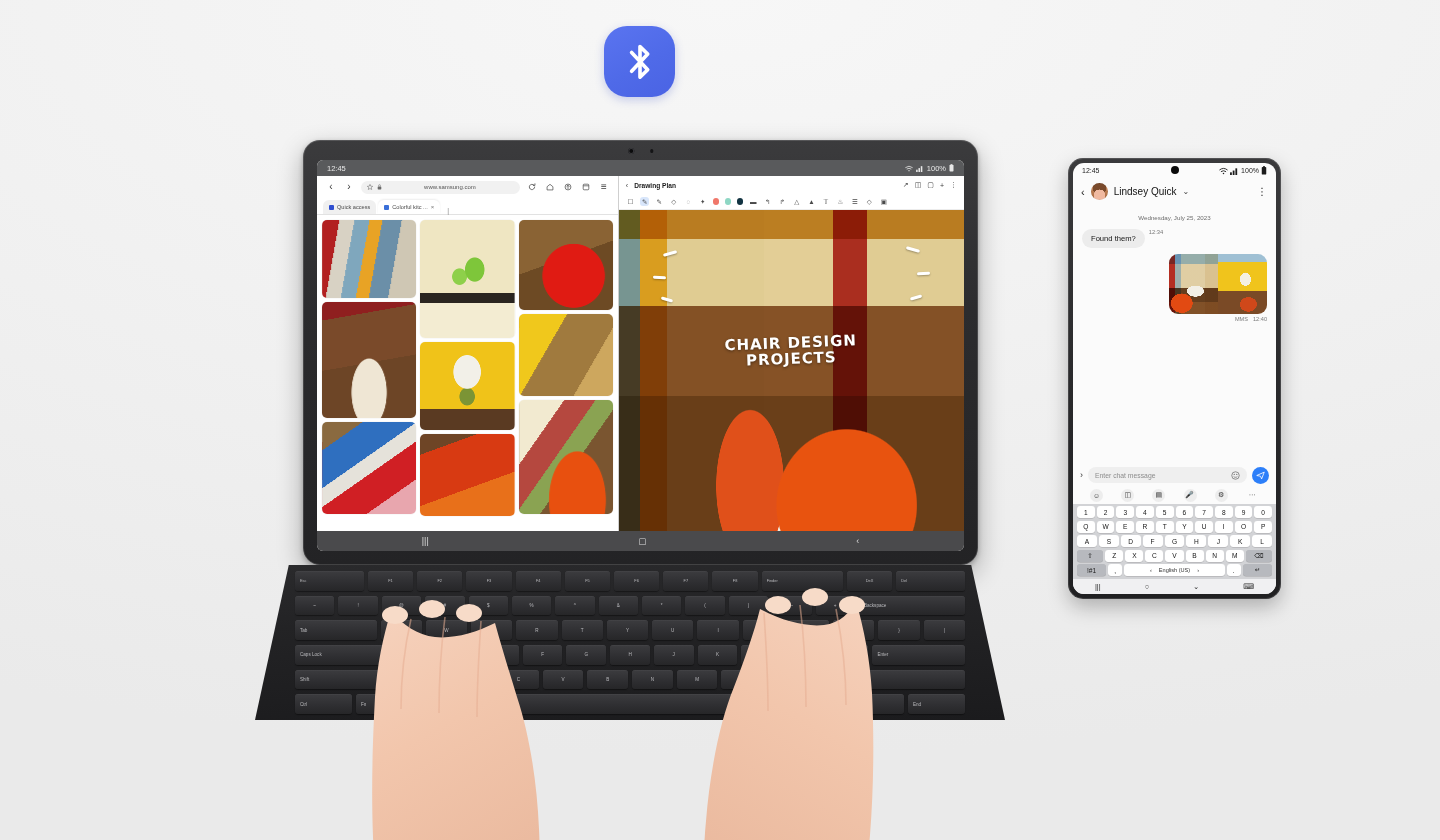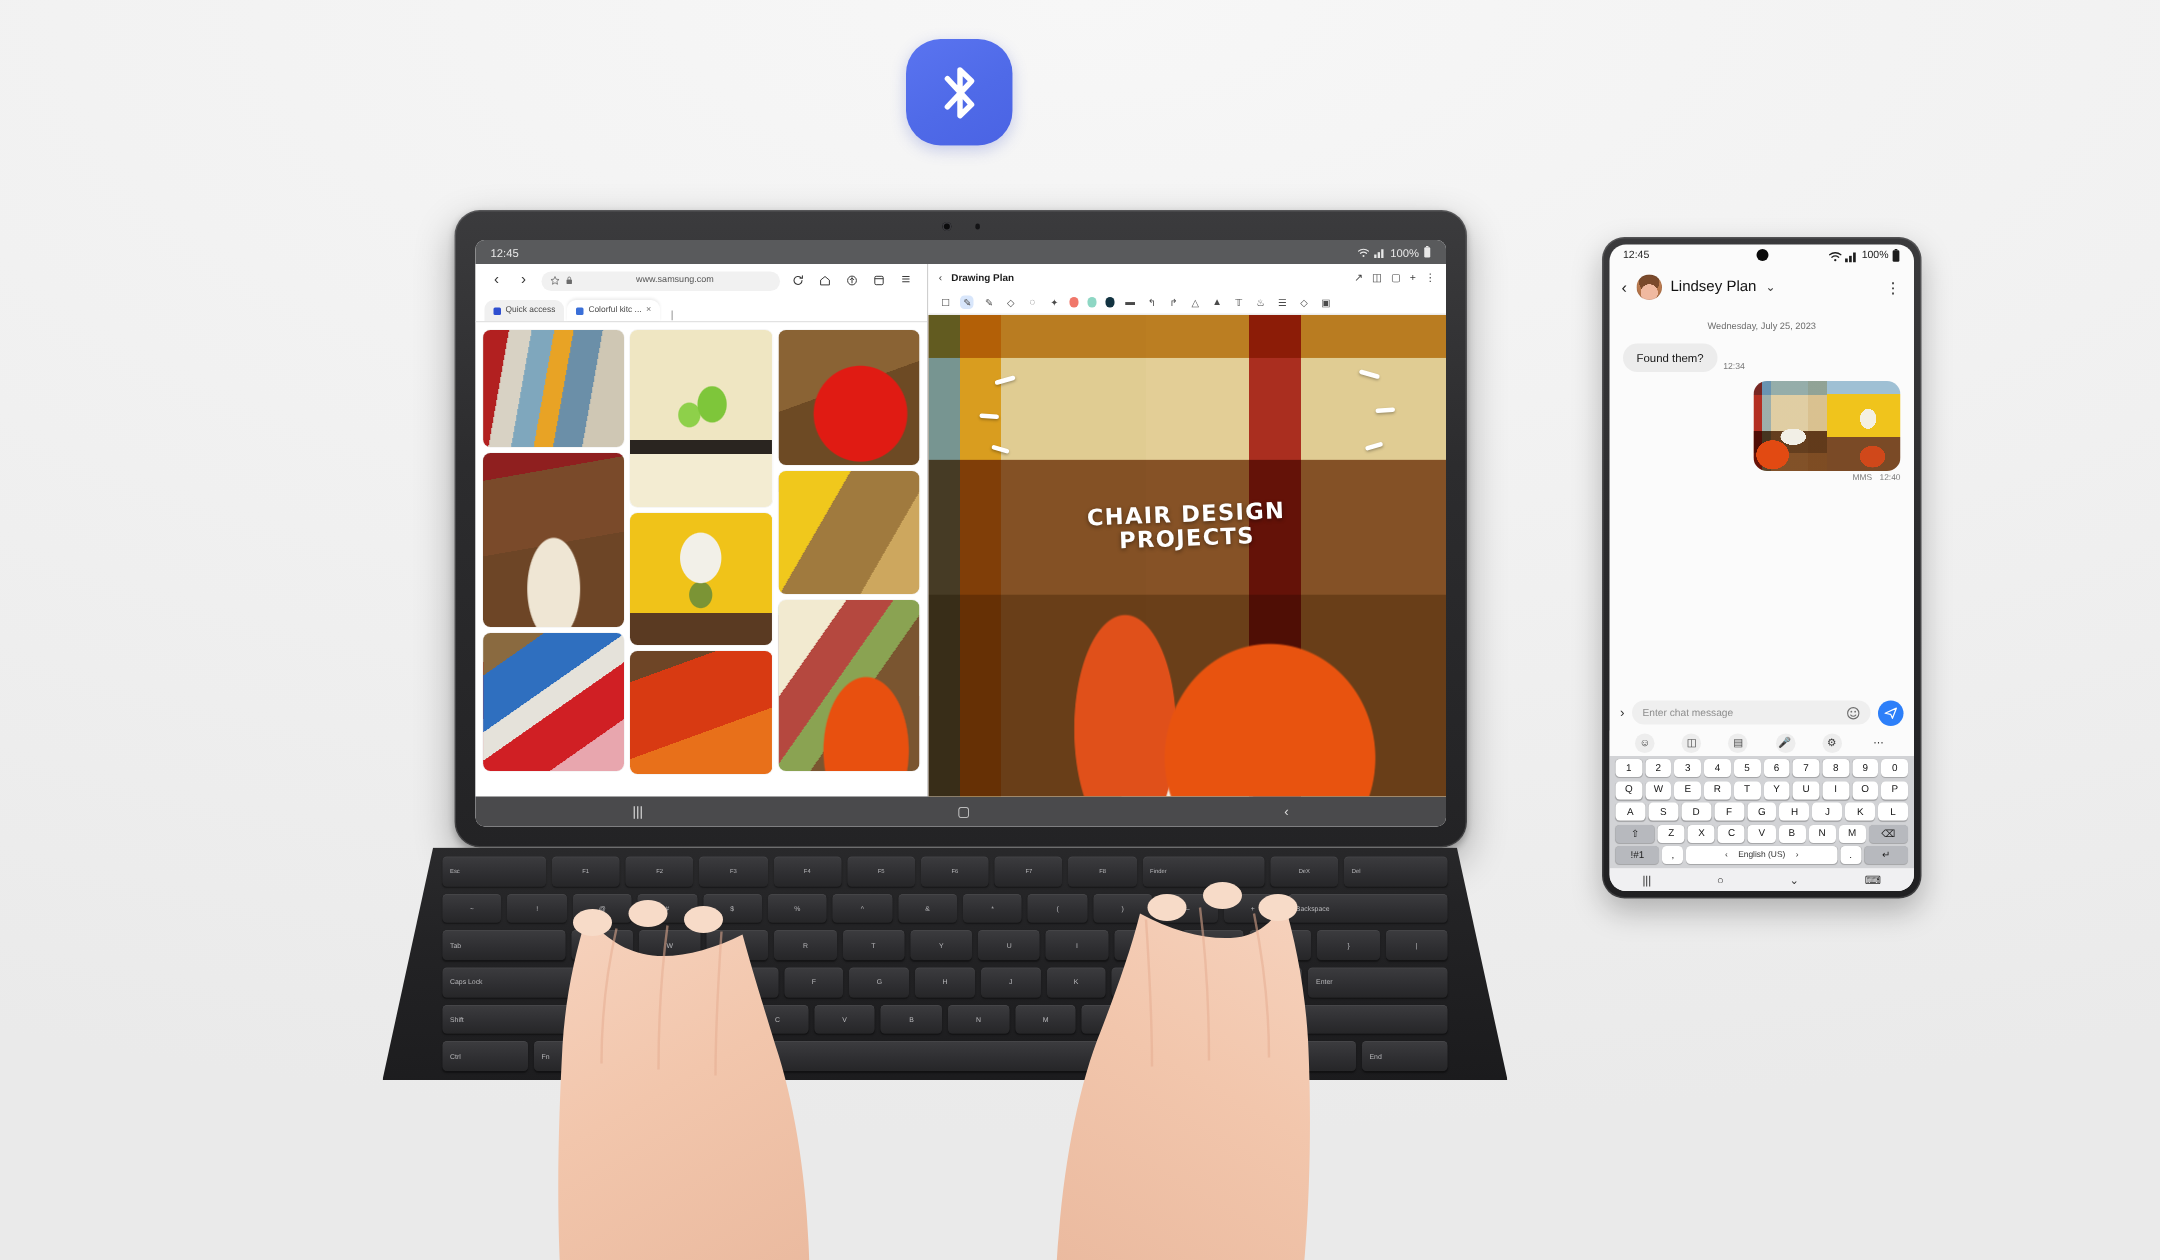--- a/index.html
+++ b/index.html
@@ -127,21 +127,21 @@
     background:
       radial-gradient(circle at 50% 72%, #f0b9a0 0 38%, transparent 39%),
       radial-gradient(circle at 50% 30%, #7a4a2c 0 46%, transparent 47%),
       linear-gradient(180deg,#c98a5e,#a9693f);
     box-shadow:inset 0 0 0 .5px rgba(0,0,0,.1);}
   .ph-name{font-size:10px;color:#111;font-weight:normal;}
   .ph-chev{font-size:8px;color:#444;}
   .ph-dots{margin-left:auto;font-size:10px;color:#222;letter-spacing:1px;}
   .ph-thread{flex:1;padding:4px 9px 0;overflow:hidden;display:flex;flex-direction:column;min-height:0;}
   .datestamp{text-align:center;font-size:6.2px;color:#6d6d6d;margin:5px 0 8px;}
-  .bubble-row{display:flex;align-items:flex-end;gap:4px;margin-bottom:6px;}
+  .bubble-row{display:flex;gap:4px;margin-bottom:6px;}
   .bubble{background:#ececec;border-radius:12px;padding:5px 9px;font-size:7.6px;color:#141414;}
   .bstamp{font-size:5.8px;color:#7a7a7a;}
   .mms{align-self:flex-end;display:flex;flex-direction:column;align-items:flex-end;}
   .mms-img{width:98px;height:60px;border-radius:9px;overflow:hidden;display:flex;}
   .mms-img div{flex:1;background-size:cover;background-position:center;}
   .mms-meta{font-size:5.6px;color:#7a7a7a;margin-top:2px;display:flex;gap:5px;}
   .ph-input{height:23px;display:flex;align-items:center;gap:5px;padding:0 7px;flex:0 0 auto;}
   .ph-input .exp{font-size:9px;color:#333;}
   .inp{flex:1;height:16px;border-radius:9px;background:#efefef;display:flex;align-items:center;
     padding:0 7px;gap:4px;}
@@ -490,21 +490,21 @@
           <svg width="6" height="9" viewBox="0 0 6 10">
             <rect x="0.5" y="1" width="5" height="8.5" rx="1" fill="#1c1c1c"></rect>
             <rect x="2" y="0" width="2" height="1" fill="#1c1c1c"></rect>
           </svg>
         </span>
       </div>
 
       <div class="ph-head">
         <span class="ph-back">‹</span>
         <span class="avatar"></span>
-        <span class="ph-name">Lindsey Plan</span>
+        <span class="ph-name">Lindsey Quick</span>
         <span class="ph-chev">⌄</span>
         <span class="ph-dots">⋮</span>
       </div>
 
       <div class="ph-thread">
         <div class="datestamp">Wednesday, July 25, 2023</div>
         <div class="bubble-row">
           <div class="bubble">Found them?</div>
           <span class="bstamp">12:34</span>
         </div>

